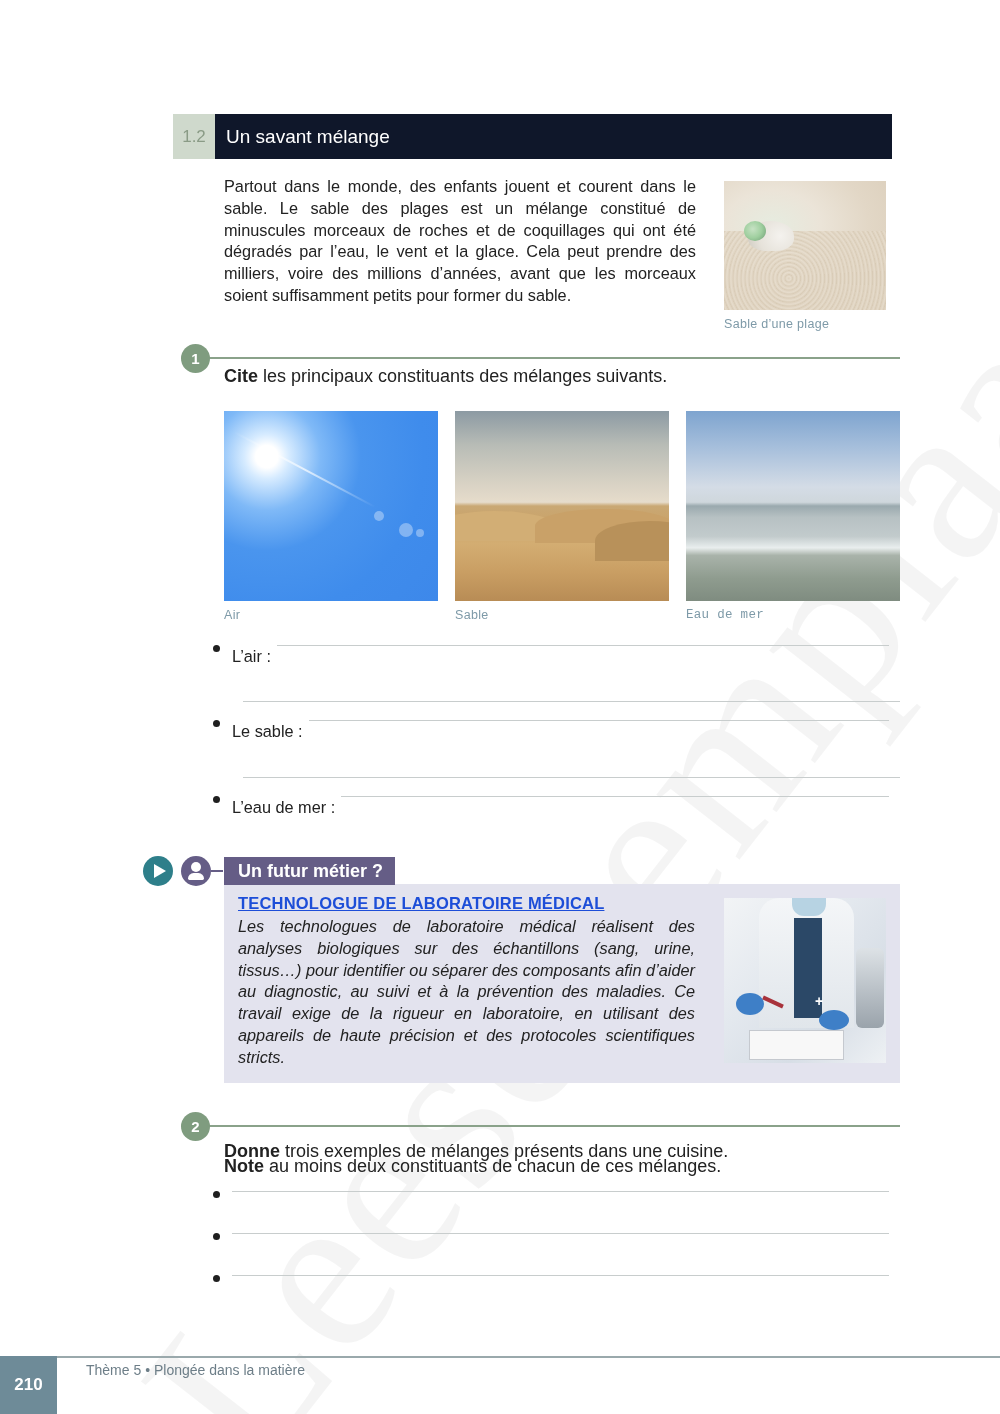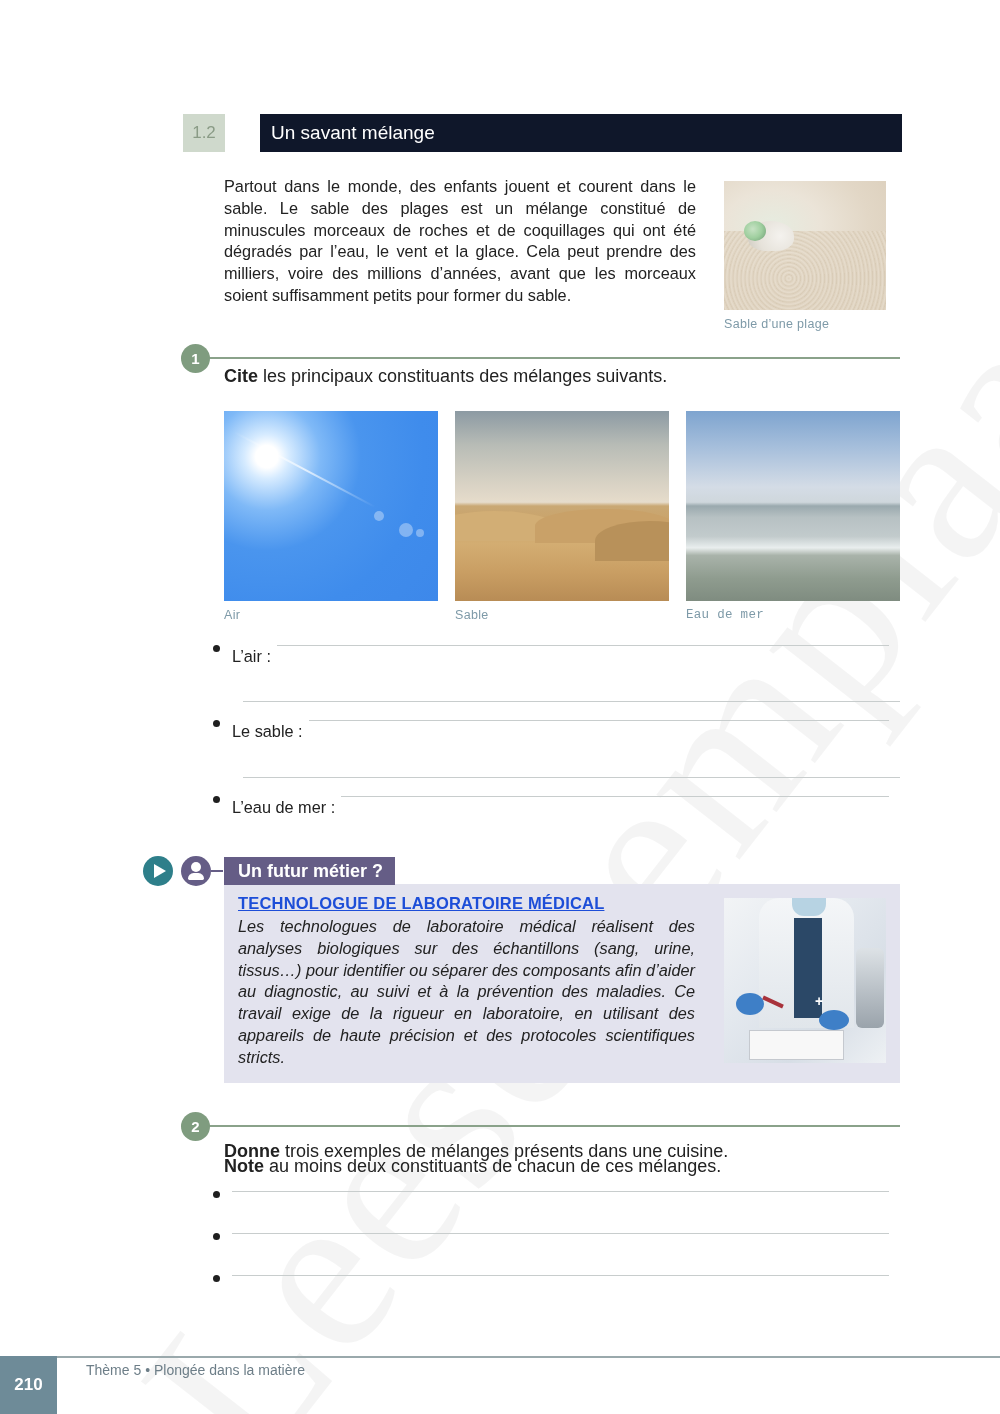--- a/index.html
+++ b/index.html
@@ -9,21 +9,21 @@
   .watermark {
     position: absolute; left: 20px; top: 680px;
     font-family: "Liberation Serif", "DejaVu Serif", serif;
     font-size: 230px; color: rgba(0,0,0,0.045);
     transform: rotate(-52deg); transform-origin: left top;
     white-space: nowrap; pointer-events: none; letter-spacing: 4px;
     left: 90px; top: 1350px;
   }
 
   
-  .section-header { position: absolute; left: 183px; top: 114px; width: 719px; height: 38px; display: flex; gap: 35px; }
+  .section-header { position: absolute; left: 173px; top: 114px; width: 719px; height: 45px; display: flex; }
   .section-num { width: 42px; height: 100%; background: #cfd9cc; color: #8a9b86; font-size: 17px; display: flex; align-items: center; justify-content: center; }
   .section-title { flex: 1; background: #0f172a; color: #ffffff; font-size: 19px; display: flex; align-items: center; padding-left: 11px; }
 
   .intro { position: absolute; left: 224px; top: 176px; width: 472px; font-size: 16.3px; line-height: 21.8px; text-align: justify; color: #222; }
 
   .photo { position: absolute; overflow: hidden; }
   .photo-shell { left: 724px; top: 181px; width: 162px; height: 129px;
     background: radial-gradient(ellipse at 30% 35%, #e6ece0 0%, #ebe4d8 30%, #e2d7c6 60%, #d9ccb8 100%); }
   .photo-shell .sand { position: absolute; left: 0; right: 0; top: 50px; bottom: 0;
     background: repeating-radial-gradient(circle at 40% 60%, #dccfbb 0px, #e7ddcd 2px, #d6c8b2 4px); opacity: .85; }

